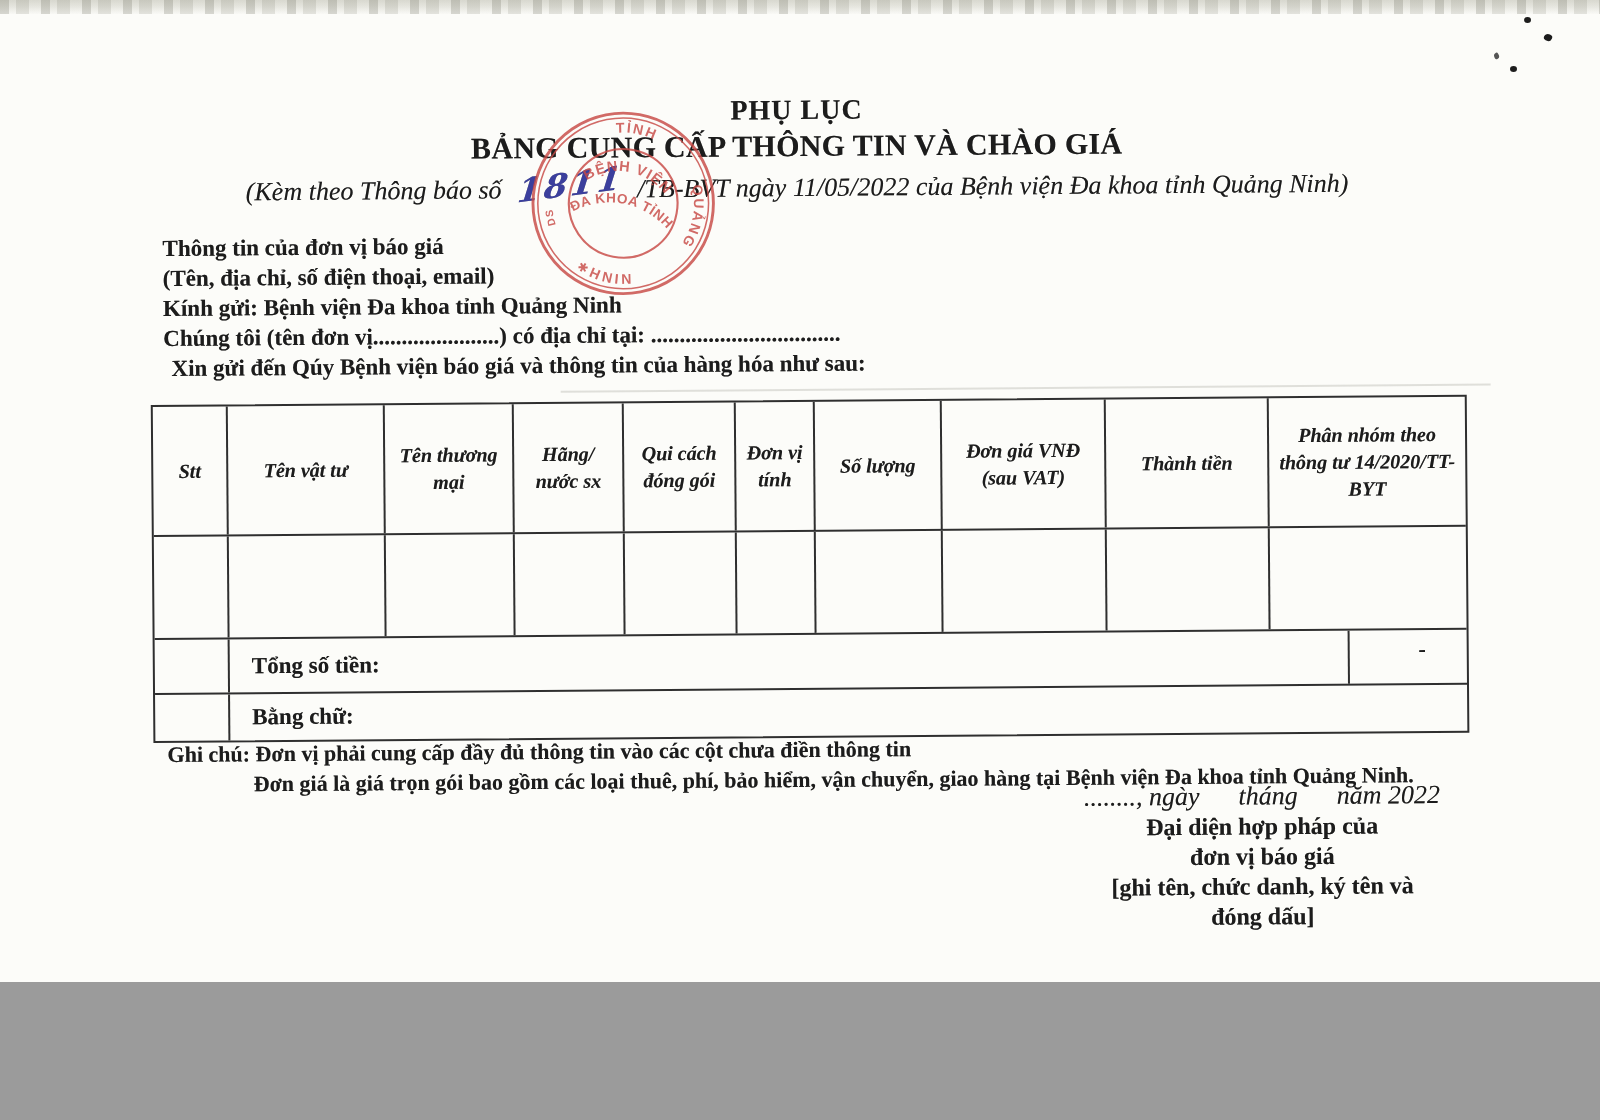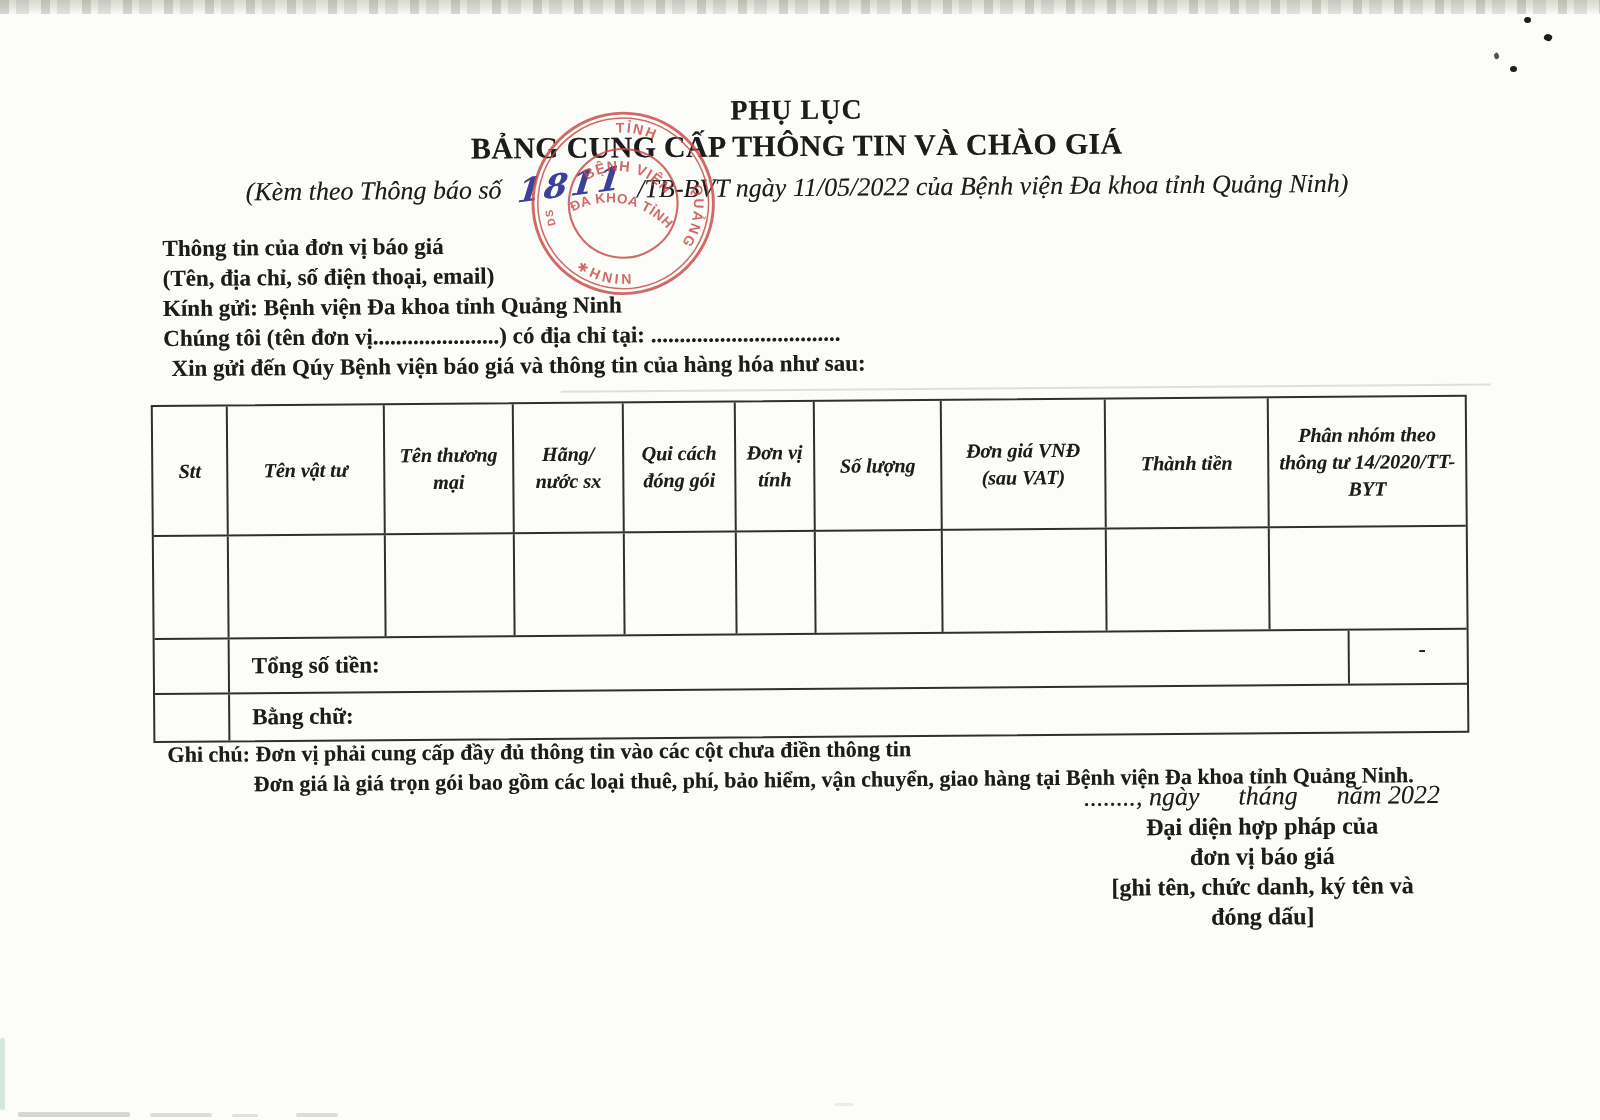--- a/index.html
+++ b/index.html
@@ -1,20 +1,20 @@
 <!DOCTYPE html>
 <html style="--stamp: #c84b47; --handwriting: #3b3f9d; --ink: #1c1c1c; --paper: #fcfcf9; --tborder: #2f2f2f;"><head>
 <meta charset="utf-8">
 <style>
   :root{
     --stamp:#c84b47; --handwriting:#3b3f9d; --ink:#1c1c1c; --paper:#fcfcf9; --tborder:#2f2f2f;
   }
   html,body{margin:0;padding:0;background:#9b9b9b;}
   #paper{
-    position:relative; width:1600px; height:1120px; overflow:hidden;
+    position:relative; width:1600px; height:982px; overflow:hidden;
     background:var(--paper);
     font-family:"Liberation Serif","DejaVu Serif",serif;
     color:var(--ink);
   }
   #paper *{box-sizing:border-box;}
   .ink{ text-shadow:0 0 .5px rgba(25,25,25,.45); }
 
   
   .scan-top{
     position:absolute; top:0; left:0; width:1600px; height:14px;

